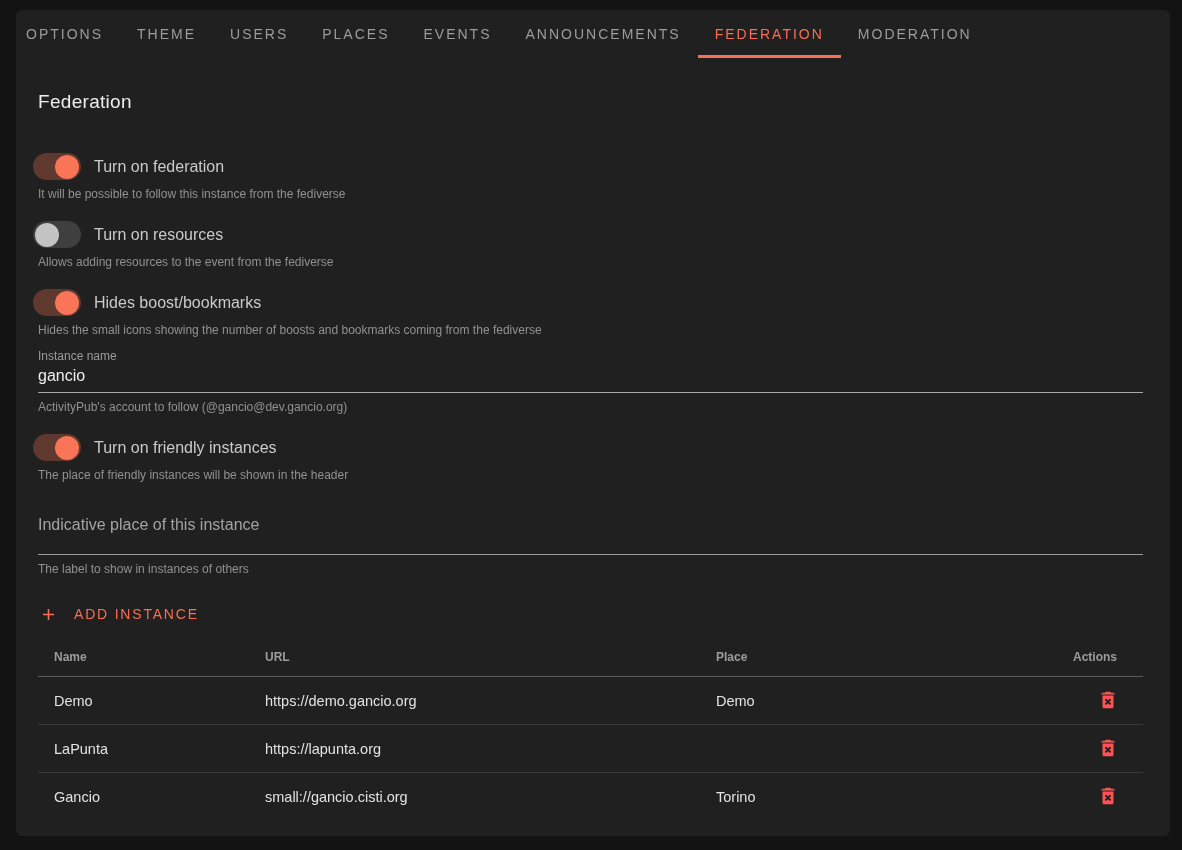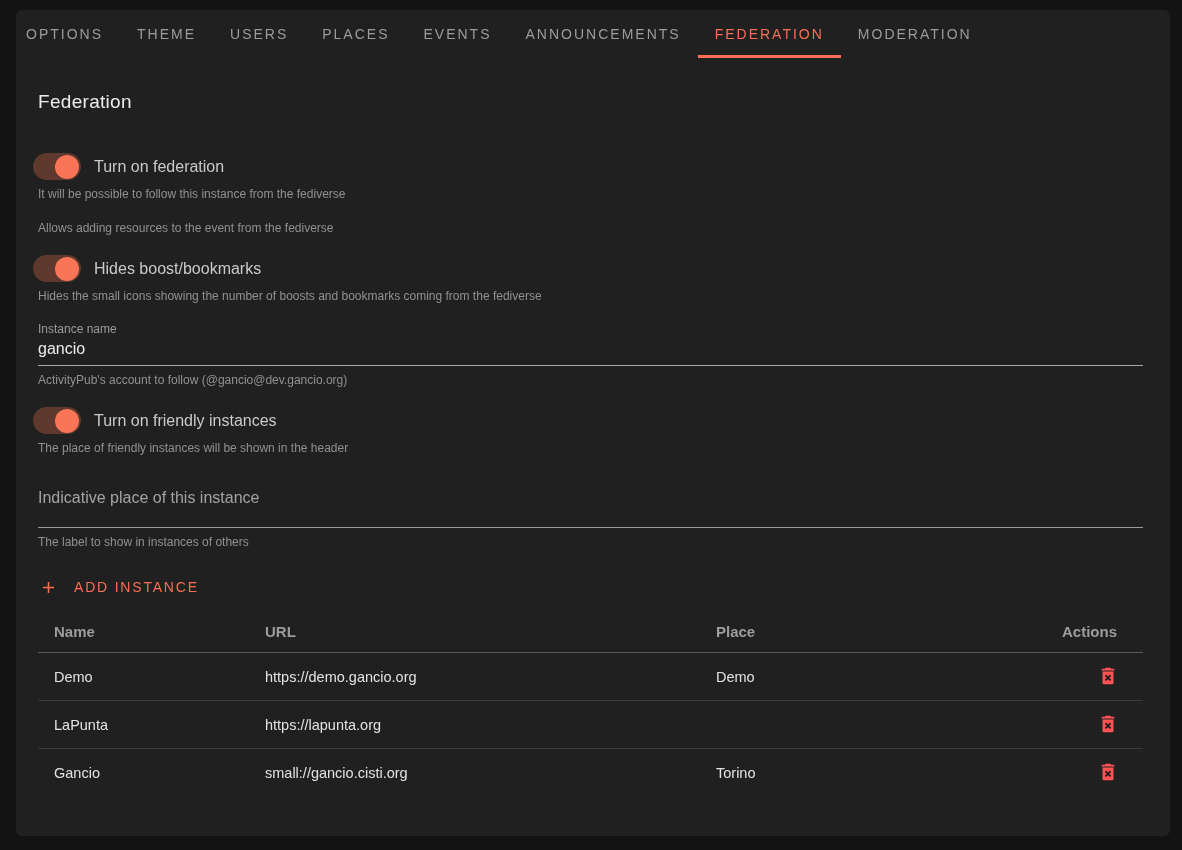--- a/index.html
+++ b/index.html
@@ -76,21 +76,21 @@
     position: absolute;
     top: 1.5px; left: 2px;
     width: 24px; height: 24px;
     border-radius: 50%;
     background: #c4c4c4;
   }
   .switch[data-on="true"] .switch-track { background: #5f382e; }
   .switch[data-on="true"] .switch-thumb { left: 22px; background: #fa7557; }
 
   
-  .field { margin-top: 19px; }
+  .field { margin-top: 12px; }
   .field-label { font-size: 12px; color: #9b9b9b; line-height: 14px; }
   .field input {
     display: block;
     width: 100%;
     background: transparent;
     border: none;
     border-bottom: 1px solid #a9a9a9;
     outline: none;
     color: #ededed;
     font-family: "Liberation Sans", sans-serif;
@@ -124,21 +124,21 @@
   }
 
   
   table.instances {
     margin-top: 8px;
     width: 100%;
     border-collapse: collapse;
   }
   table.instances th {
     text-align: left;
-    font-size: 15px;
+    font-size: 12px;
     font-weight: bold;
     color: #9c9c9c;
     padding: 10px 16px 12px 16px;
     border-bottom: 1px solid #5a5a5a;
   }
   table.instances td {
     font-size: 14.5px;
     color: #e2e2e2;
     height: 48px;
     padding: 0 16px;
@@ -184,20 +184,27 @@
         <div class="switch" data-on="true">
           <div class="switch-track"></div>
           <div class="switch-thumb"></div>
         </div>
         <span class="setting-label">Turn on federation</span>
       </div>
       <div class="hint">It will be possible to follow this instance from the fediverse</div>
     </div>
 
     <div class="setting">
+      <div class="setting-row">
+        <div class="switch" data-on="false">
+          <div class="switch-track"></div>
+          <div class="switch-thumb"></div>
+        </div>
+        <span class="setting-label">Turn on resources</span>
+      </div>
       <div class="hint">Allows adding resources to the event from the fediverse</div>
     </div>
 
     <div class="setting">
       <div class="setting-row">
         <div class="switch" data-on="true">
           <div class="switch-track"></div>
           <div class="switch-thumb"></div>
         </div>
         <span class="setting-label">Hides boost/bookmarks</span>

